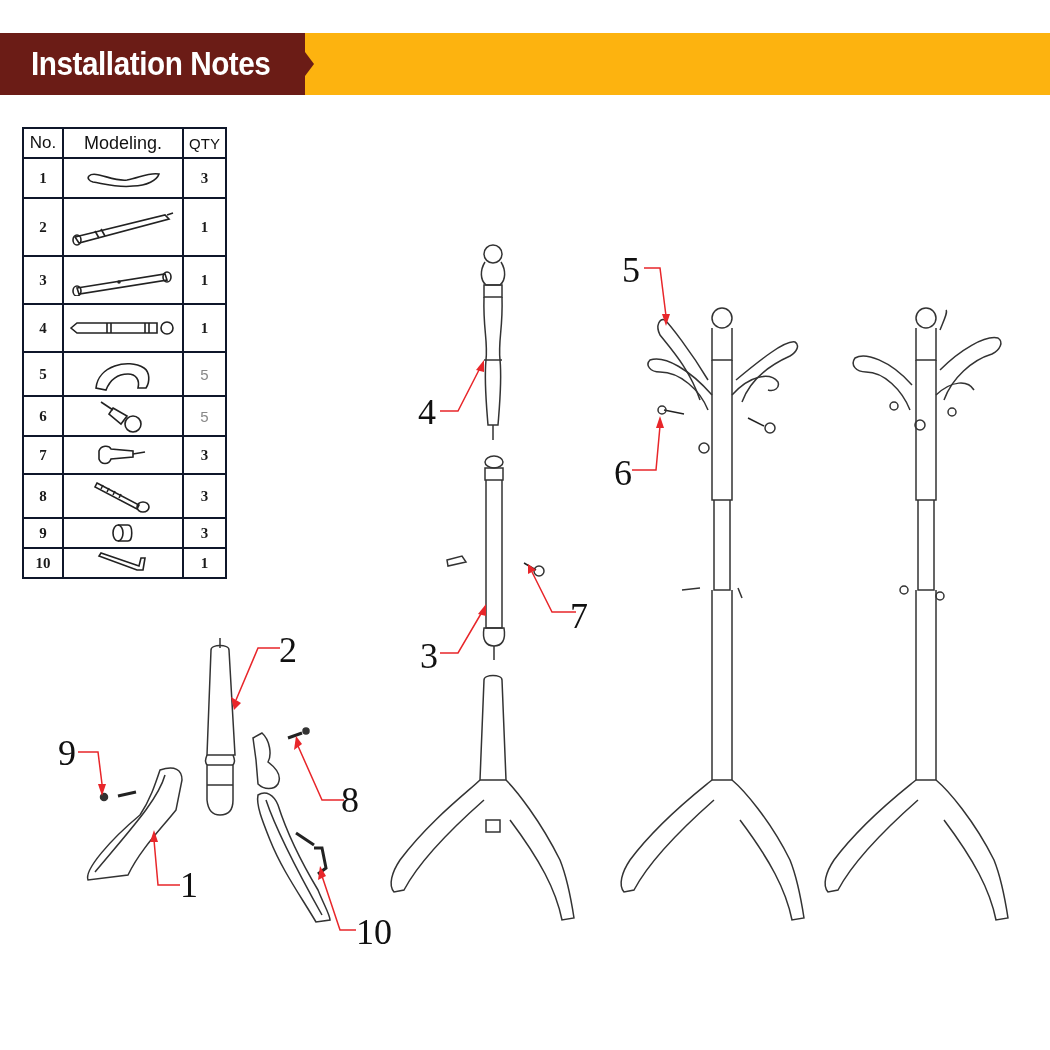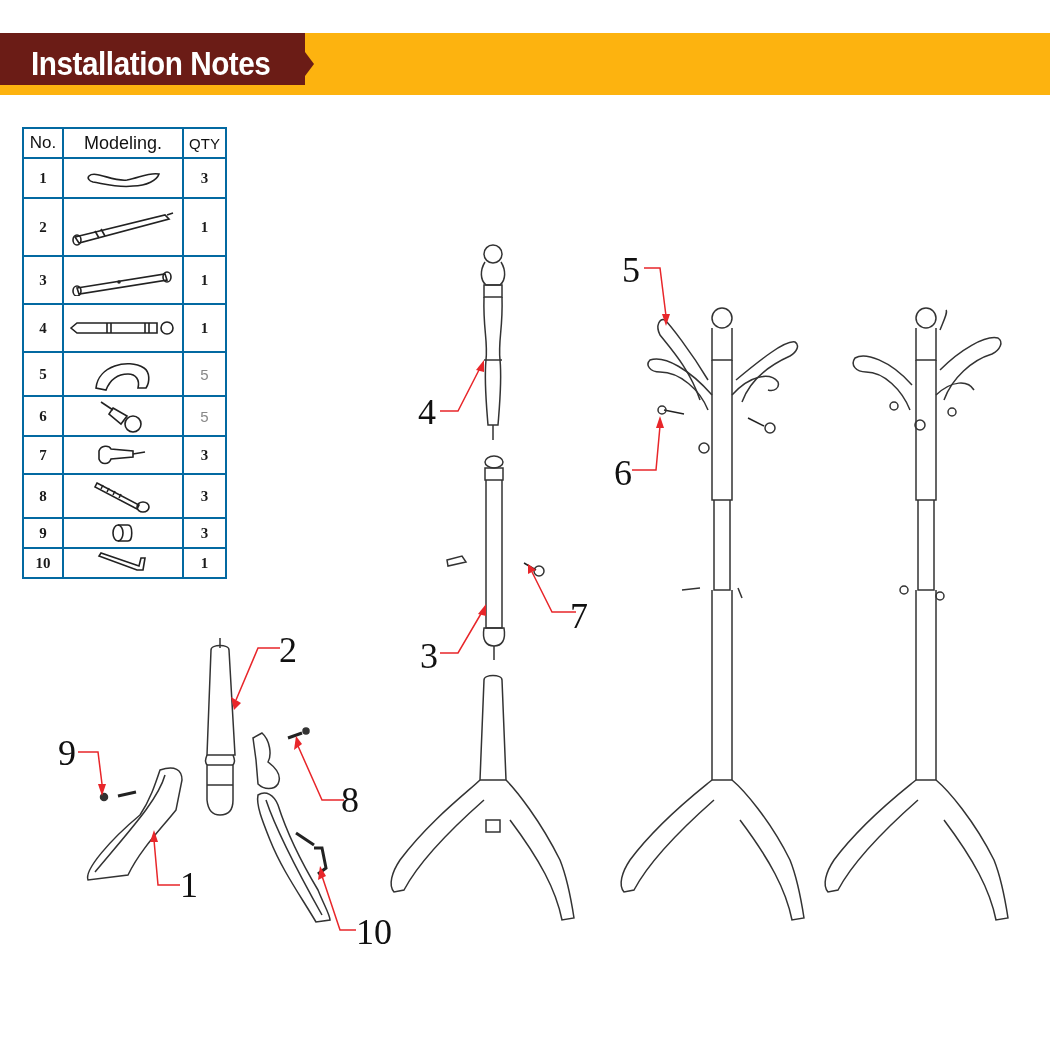--- a/index.html
+++ b/index.html
@@ -1,23 +1,23 @@
 <!DOCTYPE html>
 <html><head>
 <meta charset="utf-8">
 <style>
   html, body { margin:0; padding:0; background:#ffffff; }
   body { width:1050px; height:1050px; position:relative; overflow:hidden; font-family:"Liberation Sans", sans-serif; }
   .banner { position:absolute; left:0; top:33px; width:1050px; height:62px; background:#fdb30f; }
-  .banner-left { position:absolute; left:0; top:0; width:305px; height:52px; background:#6b1c16; }
+  .banner-left { position:absolute; left:0; top:0; width:305px; height:62px; background:#6b1c16; }
   .banner-notch { position:absolute; left:305px; top:19px; width:0; height:0; border-top:12px solid transparent; border-bottom:12px solid transparent; border-left:9px solid #6b1c16; }
   .banner-title { position:absolute; left:31px; top:8px; color:#ffffff; font-family:"Liberation Sans", sans-serif; font-weight:bold; font-size:33px; letter-spacing:-0.5px; transform:scaleX(0.9); transform-origin:left center; white-space:nowrap; line-height:46px; }
 
   .parts-table { position:absolute; left:22px; top:127px; border-collapse:collapse; border:2px solid #7a7a7a; }
-  .parts-table th, .parts-table td { border:2px solid #0369a1; padding:0; text-align:center; }
+  .parts-table th, .parts-table td { border:2px solid #0f172a; padding:0; text-align:center; }
   .parts-table th { background:#fff; font-weight:normal; color:#111; height:28px; }
   .parts-table .c-no { width:38px; }
   .parts-table .c-model { width:118px; }
   .parts-table .c-qty { width:41px; }
   .parts-table th.c-no { font-size:17px; }
   .parts-table th.c-model { font-size:18px; }
   .parts-table th.c-qty { font-size:15px; }
   .parts-table td.num { font-family:"Liberation Serif", serif; font-weight:bold; font-size:15px; color:#1a1a1a; }
   .parts-table td.qty { font-family:"Liberation Serif", serif; font-weight:bold; font-size:15px; color:#1a1a1a; }
   .parts-table td.qty.grey { color:#888; font-weight:normal; font-family:"Liberation Sans", sans-serif; }

